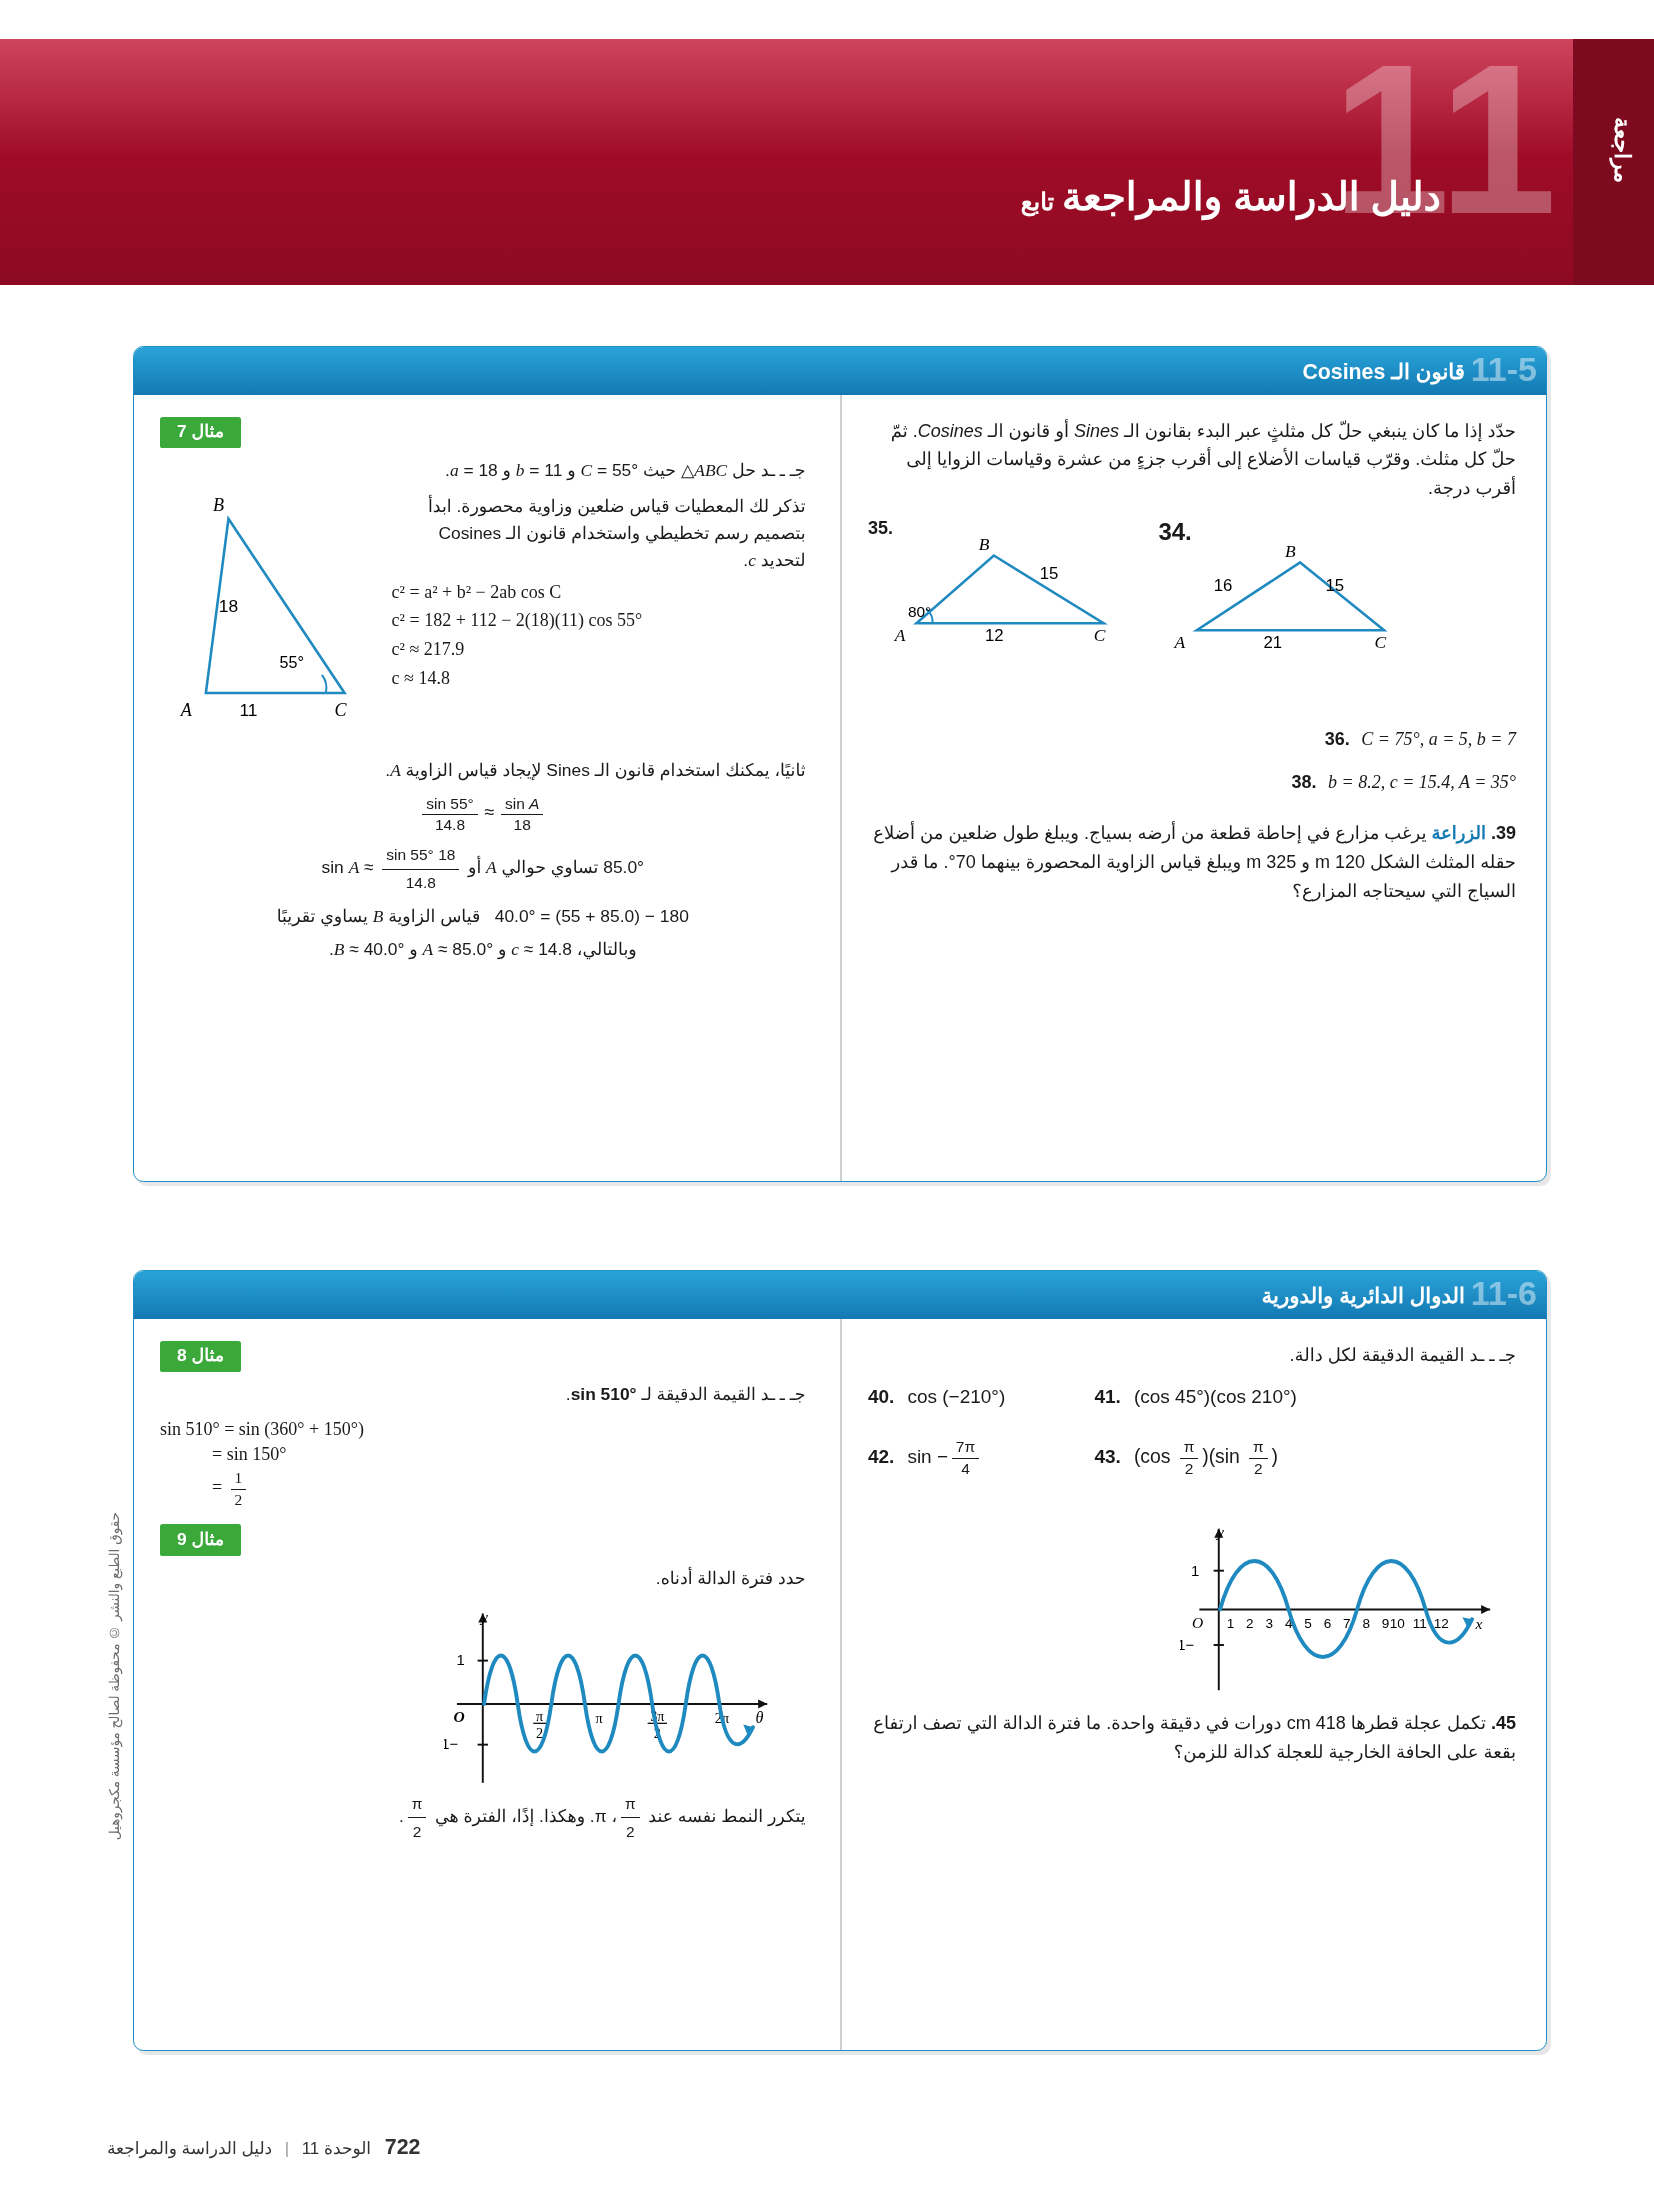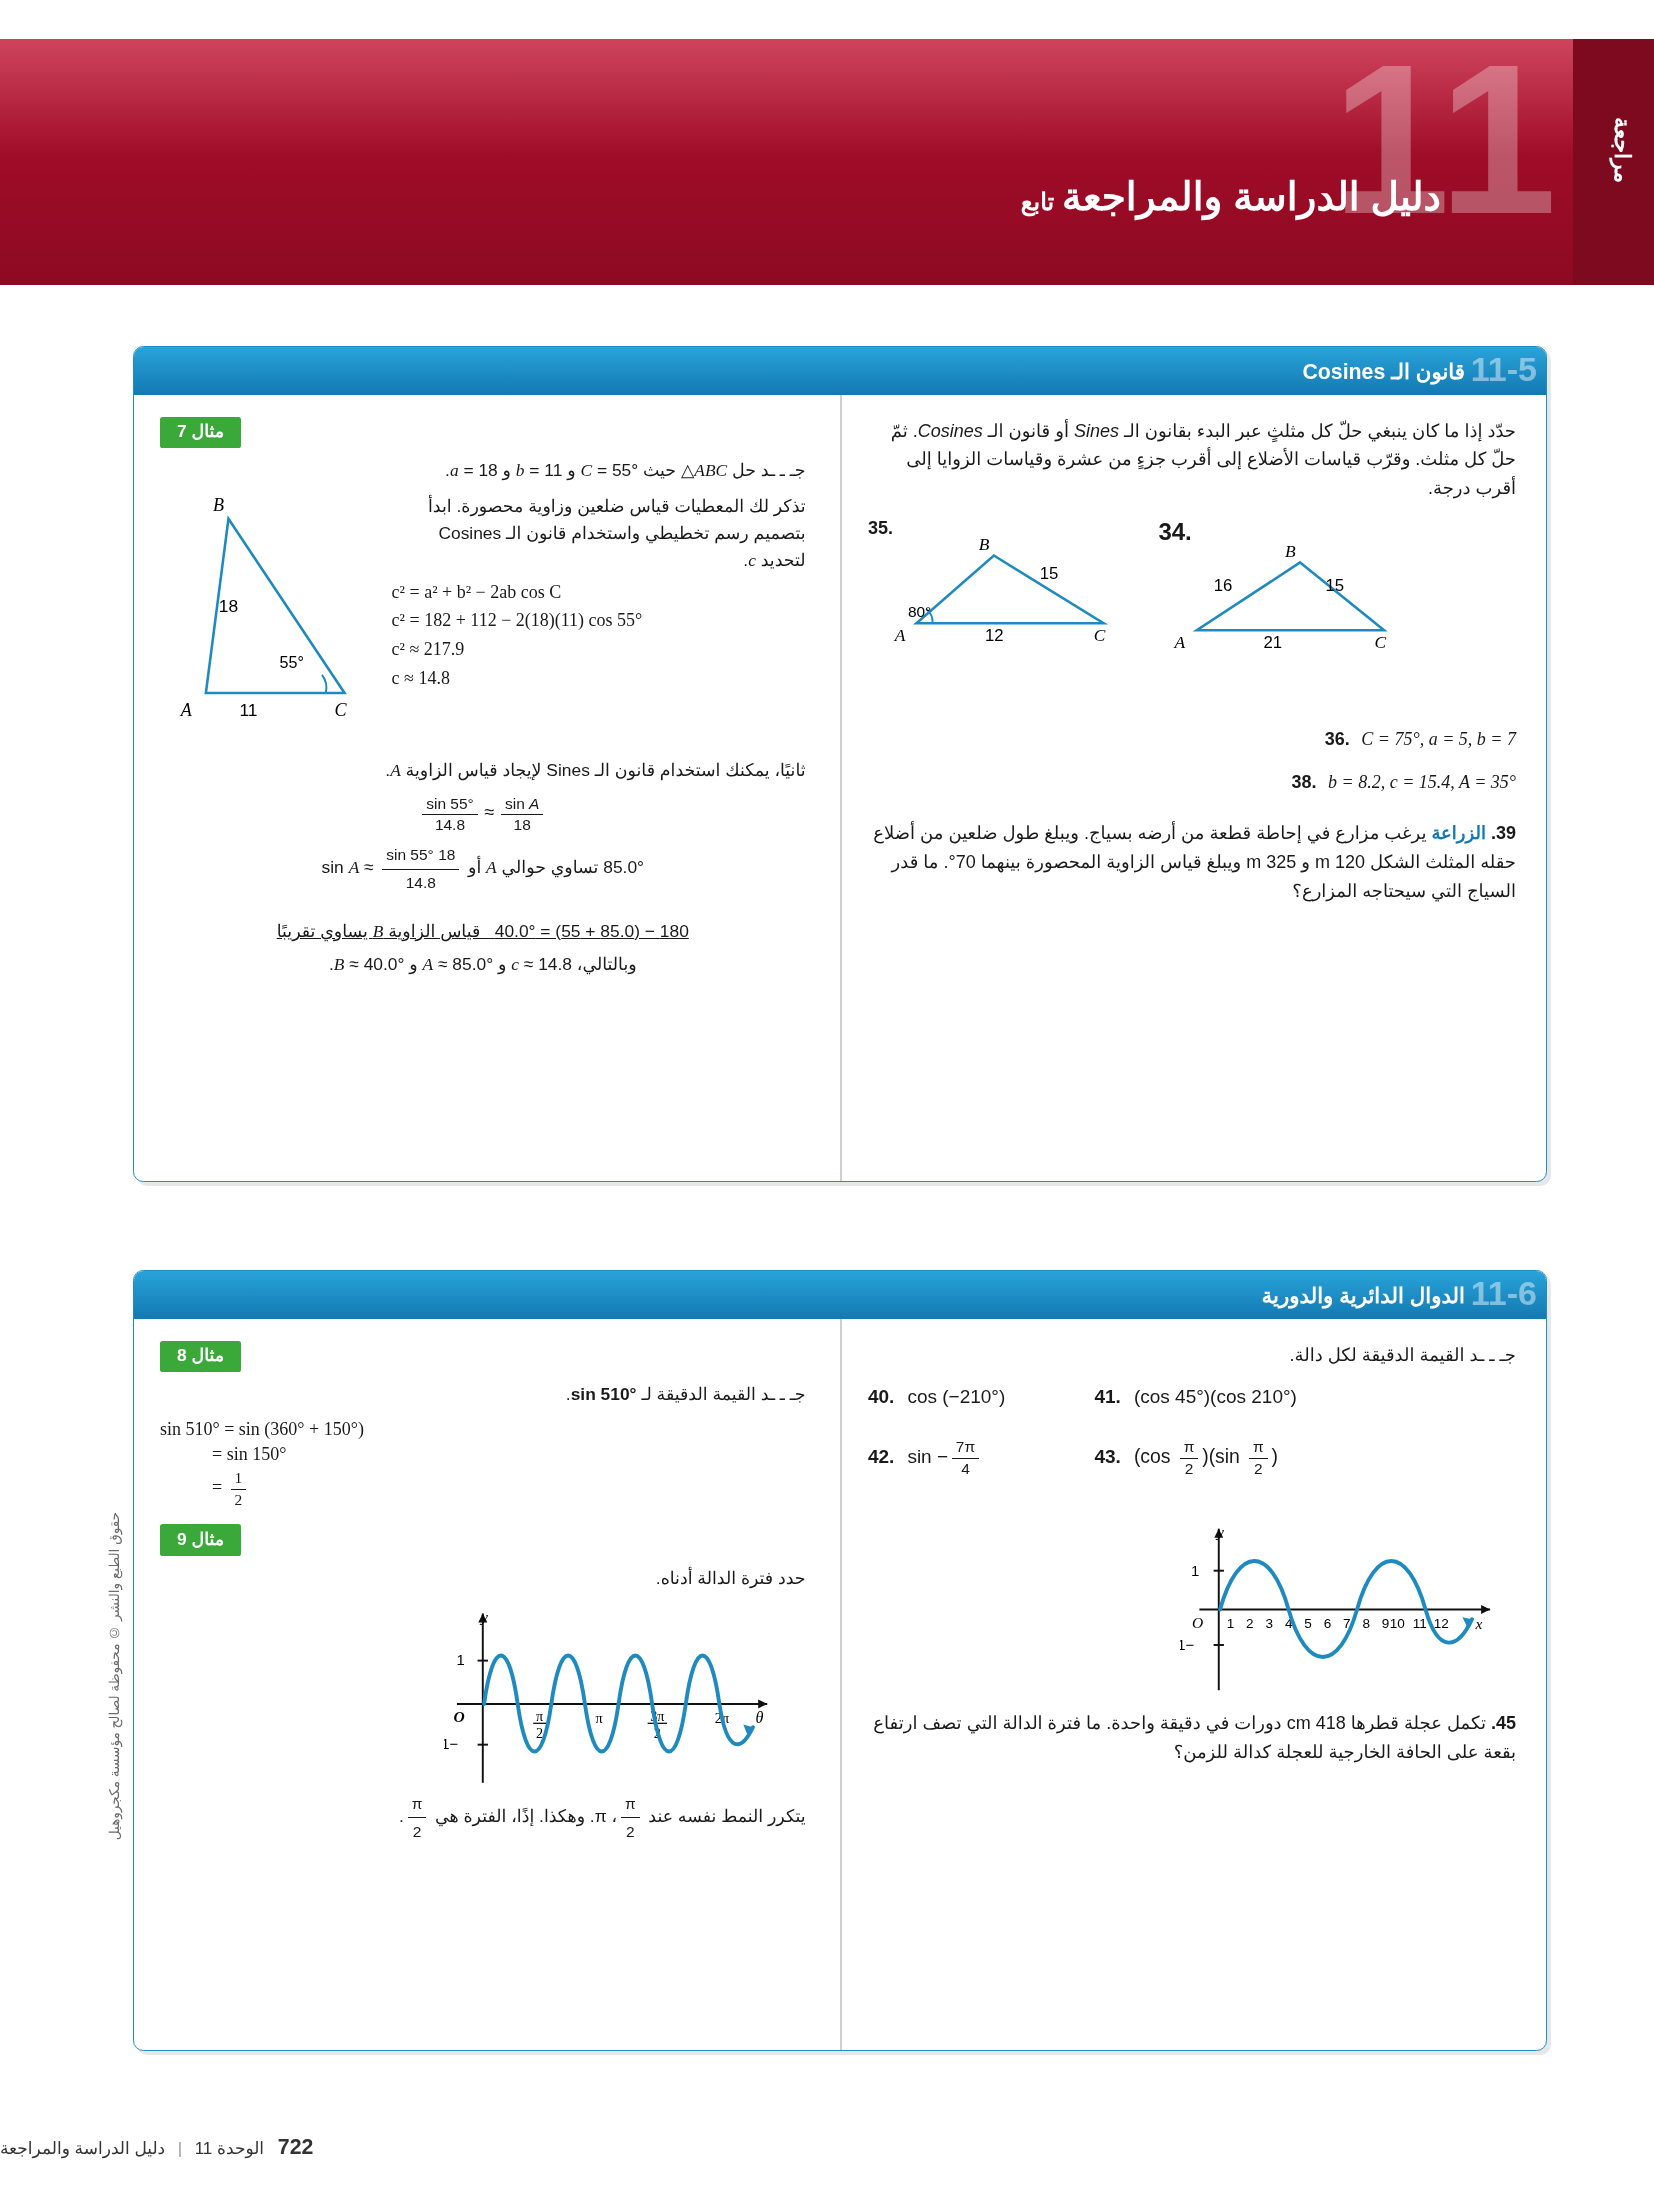--- a/index.html
+++ b/index.html
@@ -99,21 +99,21 @@
 
   .mathline{font-size:18px;direction:ltr;text-align:left;margin:7.8px 0;font-family:"Liberation Serif", serif;}
   .frac{display:inline-block;text-align:center;vertical-align:middle;font-size:15.5px;margin:0 3.9px;}
   .frac .top{display:block;border-bottom:1.3px solid #1a1a1a;padding:0 3.9px 1.3px 3.9px;}
   .frac .bot{display:block;padding:1.3px 3.9px 0 3.9px;}
   svg{display:block;}
 
   
   .footer{
     position:absolute;left:0;bottom:45px;width:1573px;text-align:left;
-    box-sizing:border-box;margin-top:20px;
+    padding-left:107px;box-sizing:border-box;margin-top:20px;
   }
   .footer-inner{display:inline-block;direction:rtl;font-size:17px;color:#333;}
   .footer-num{font-size:21.3px;font-weight:bold;margin-left:9px;}
   .footer-sep{color:#999;margin:0 7.8px;}
 </style>
 </head>
 <body>
 
 <div class="header-band"></div>
 <div class="header-tab">
@@ -228,21 +228,21 @@
       <span style="font-size:18px;">≈</span>
       <span class="frac"><span class="top">sin 55°</span><span class="bot">14.8</span></span>
     </div>
 
     <div class="body-txt rtl" style="text-align:center;margin-top:9px;">
       85.0° تساوي حوالي <i style="font-family:'Liberation Serif',serif;">A</i> أو
       <span class="frac"><span class="top">18 sin 55°</span><span class="bot">14.8</span></span>
       ≈ sin <i style="font-family:'Liberation Serif',serif;">A</i>
     </div>
 
-    <div class="body-txt rtl" style="text-align:center;margin-top:23px;text-decoration:underline;">
+    <div class="body-txt rtl" style="text-align:center;margin-top:8px;">
       180 − (85.0 + 55) = 40.0° &nbsp; قياس الزاوية <i style="font-family:'Liberation Serif',serif;">B</i> يساوي تقريبًا
     </div>
 
     <div class="body-txt rtl" style="text-align:center;margin-top:6.5px;">
       وبالتالي، <span class="ltr"><i style="font-family:'Liberation Serif',serif;">c</i> ≈ 14.8</span> و <span class="ltr"><i style="font-family:'Liberation Serif',serif;">A</i> ≈ 85.0°</span> و <span class="ltr"><i style="font-family:'Liberation Serif',serif;">B</i> ≈ 40.0°</span>.
     </div>
   </div>
 </div>
 
 <div class="card" style="right:107px;top:1270px;width:1412px;height:779px;">

